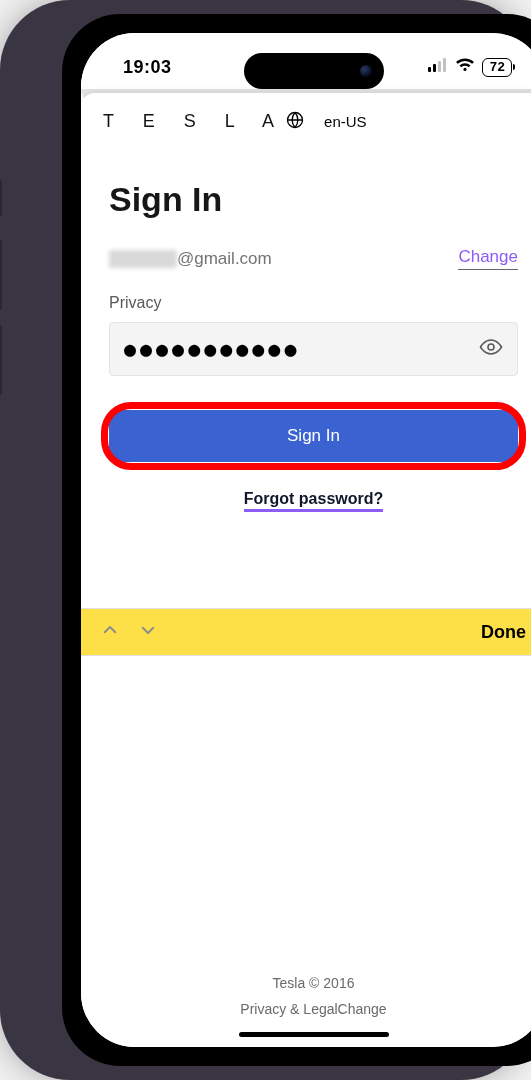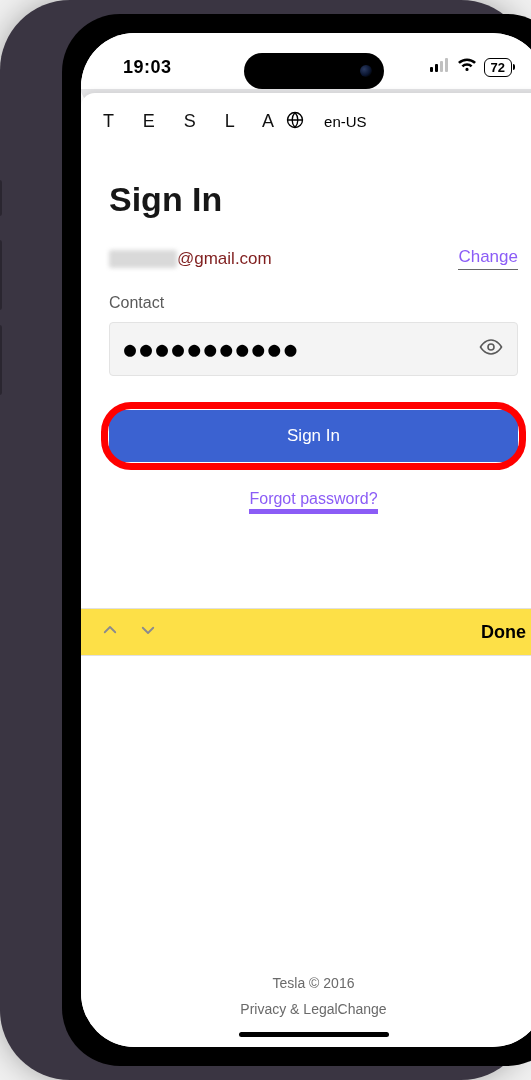--- a/index.html
+++ b/index.html
@@ -117,21 +117,21 @@
 
   .content {
     padding: 40px 28px 0;
     flex: 0 0 auto;
   }
   h1 { font-size: 34px; font-weight: 600; color: #171717; margin-bottom: 28px; }
   .email-row {
     display: flex; justify-content: space-between; align-items: center;
     margin-bottom: 24px; font-size: 17px;
   }
-  .email-row .email { display:flex; align-items:center; gap:0; color:#7f1d1d;text-align:center;}
+  .email-row .email { display:flex; align-items:center; gap:0; color:#737373;text-align:center;}
   .blur {
     display:inline-block;
     background:#d9d9d9;
     width:68px; height:18px;
     filter: blur(2px);
     border-radius:2px;
   }
   .change-link { color: #8b5cf6; border-bottom: 1px solid #666; padding-bottom:2px; cursor:pointer; font-size:17px;}
 
   .field-label { color:#5a5a5a; font-size:16px; margin-bottom:10px; display:block; }
@@ -168,21 +168,21 @@
     border:none;
     border-radius:6px;
     padding: 16px 0;
     font-size:17px;
     font-weight:500;
     cursor:pointer;
   }
   .forgot {
     text-align:center; margin-top: 20px;
   }
-  .forgot a { color:#8b5cf6; font-size:16px; border-bottom:5px solid #8b5cf6; padding-bottom:2px; cursor:pointer; text-decoration:none;}
+  .forgot a { color:#0f172a; font-size:16px; border-bottom:3px solid #8b5cf6; padding-bottom:2px; cursor:pointer; text-decoration:none;font-weight:bold;}
 
   .kb-accessory {
     margin-top: 100px;
     background:#fde047;
     border-top:1px solid #e0e0e2;
     border-bottom:1px solid #e0e0e2;
     display:flex;
     align-items:center;
     justify-content:space-between;
     padding: 12px 20px;
@@ -229,21 +229,21 @@
                 <rect x="10" y="3" width="3" height="11" rx="1" fill="#c0c0c0"></rect>
                 <rect x="15" y="0" width="3" height="14" rx="1" fill="#c0c0c0"></rect>
               </svg>
           </span>
           <span>
             <svg width="20" height="14" viewBox="0 0 20 14">
                 <path d="M10 13 a1.6 1.6 0 1 0 0-3.2 a1.6 1.6 0 0 0 0 3.2 M4.5 7.5 a8 8 0 0 1 11 0 l-1.8 1.8 a5.4 5.4 0 0 0-7.4 0z M1 4 a13 13 0 0 1 18 0 l-1.8 1.8 a10.4 10.4 0 0 0-14.4 0z" fill="#000"></path>
               </svg>
           </span>
           <span style="display:flex;align-items:center;border:1.5px solid #000;border-radius:6px;padding:1px 2px;position:relative;">
-            <span style="font-size:13px;font-weight:700;padding:0 4px;">72</span>
+            <span style="font-size:13px;font-weight:700;padding:0 4px;font-family:Liberation Mono, monospace;">72</span>
             <span style="position:absolute;right:-4px;top:50%;transform:translateY(-50%);width:2.5px;height:6px;background:#000;border-radius:0 2px 2px 0;"></span>
           </span>
         </span>
       </div>
 
       <div class="sheet-gap"></div>
 
       <div class="sheet">
         <div class="topbar">
           <span class="logo">T E S L A</span>
@@ -262,21 +262,21 @@
           <h1>Sign In</h1>
 
           <div class="email-row">
             <span class="email">
               <span class="blur"></span>
                 <span>@gmail.com</span>
             </span>
             <span class="change-link">Change</span>
           </div>
 
-          <label class="field-label">Contact</label>
+          <label class="field-label">Privacy</label>
           <div class="input-wrap">
             <input type="text" readonly="" value="●●●●●●●●●●●" style="">
             <span class="eye">
               <svg width="24" height="24" viewBox="0 0 24 24" fill="none" stroke="#5a5a5a" stroke-width="1.6">
                   <path d="M1.5 12s3.8-7 10.5-7 10.5 7 10.5 7-3.8 7-10.5 7S1.5 12 1.5 12z"></path>
                   <circle cx="12" cy="12" r="3"></circle>
                 </svg>
             </span>
           </div>
 

